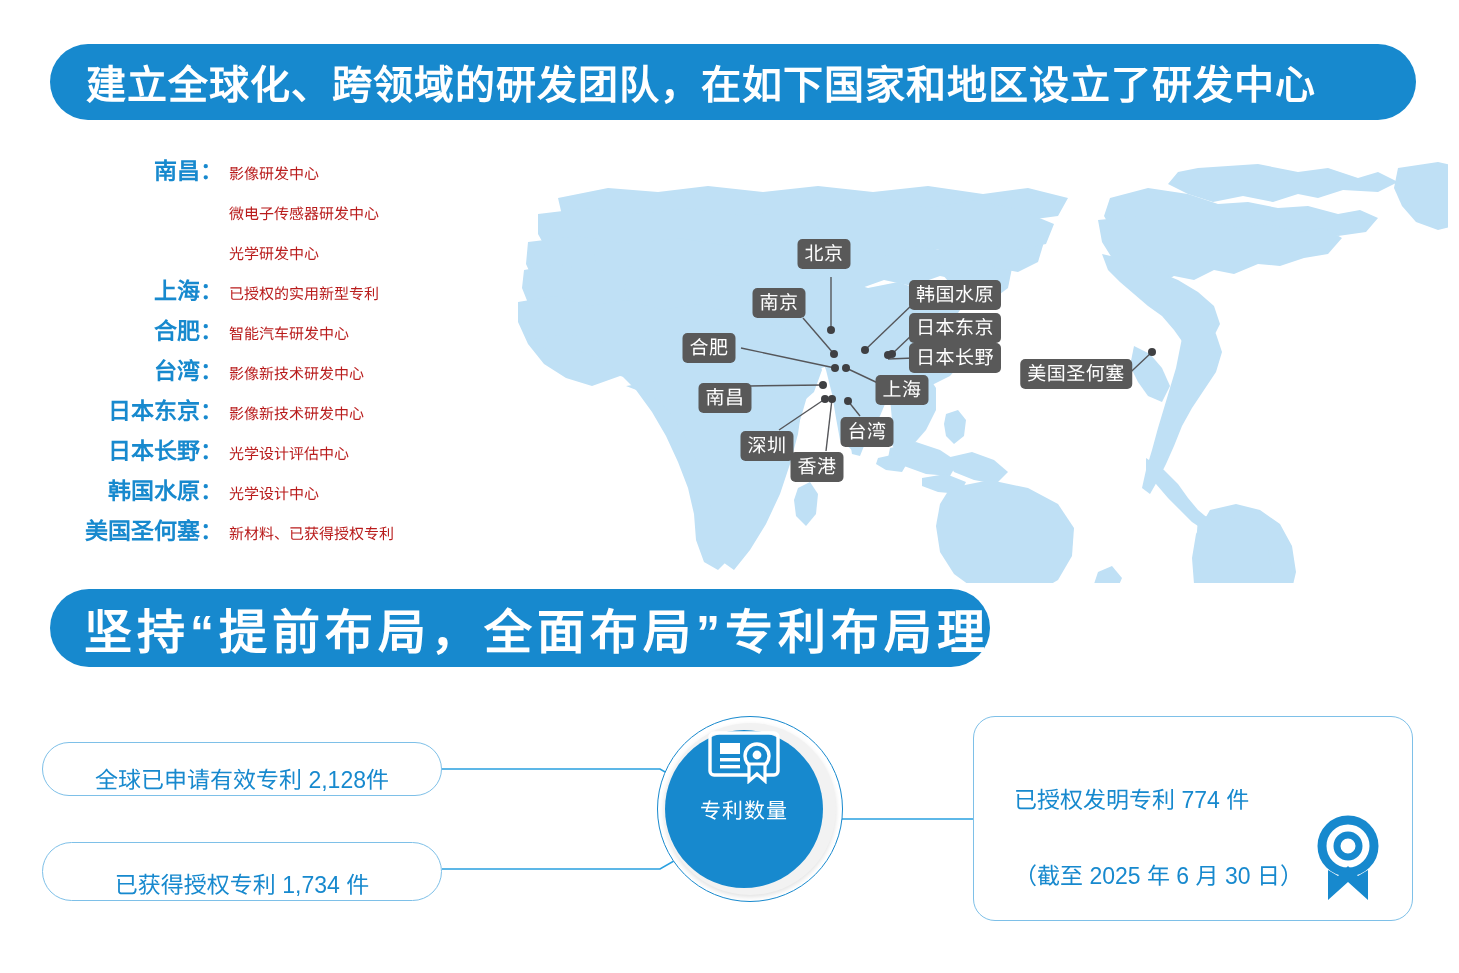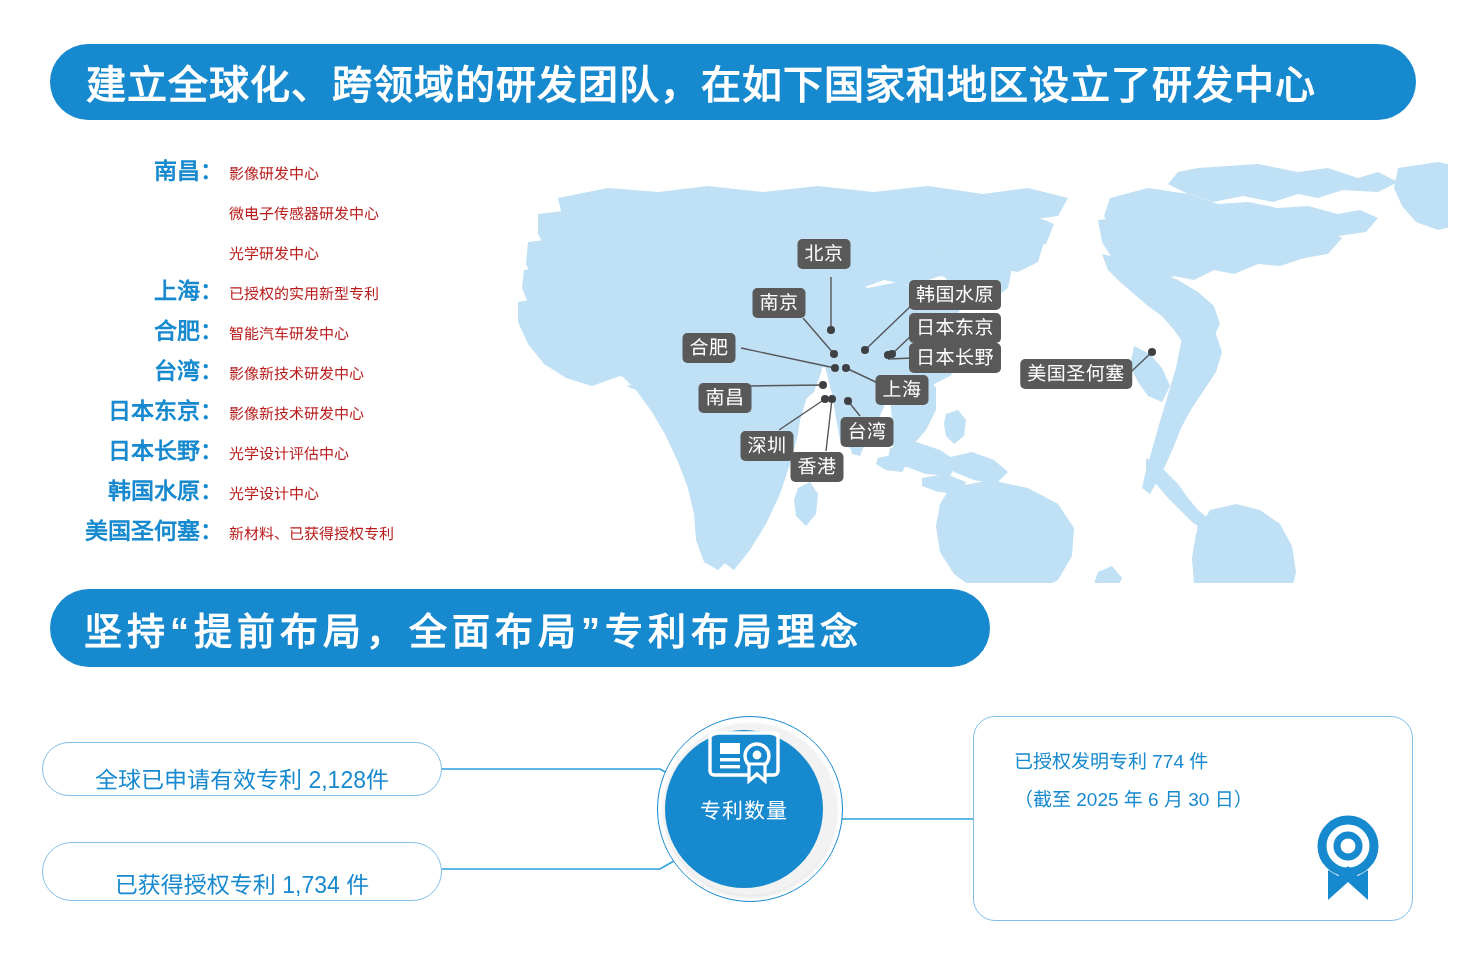--- a/index.html
+++ b/index.html
@@ -46,21 +46,21 @@
     letter-spacing: 1px;
   }
   #banner-mid {
     left: 50px;
     top: 589px;
     width: 940px;
     height: 78px;
     padding-left: 34px;
   }
   #banner-mid .banner-text {
-    font-size: 38px;
+    font-size: 48px;
     letter-spacing: 5px;
     text-align: right;
   }
 
   
   #center-list {
     position: absolute;
     left: 30px;
     top: 152px;
     width: 460px;
@@ -237,23 +237,24 @@
     background: #ffffff;
     box-sizing: border-box;
   }
   #info-lines {
     position: absolute;
     left: 40px;
     top: 26px;
   }
   .info-line {
     color: #1789ce;
-    font-size: 19px;
+    font-size: 23px;
     line-height: 38px;
     white-space: nowrap;
+    margin-top: 38px;
   }
   #medal-icon {
     position: absolute;
     right: 28px;
     bottom: 14px;
   }
 </style>
 </head>
 <body>
 

